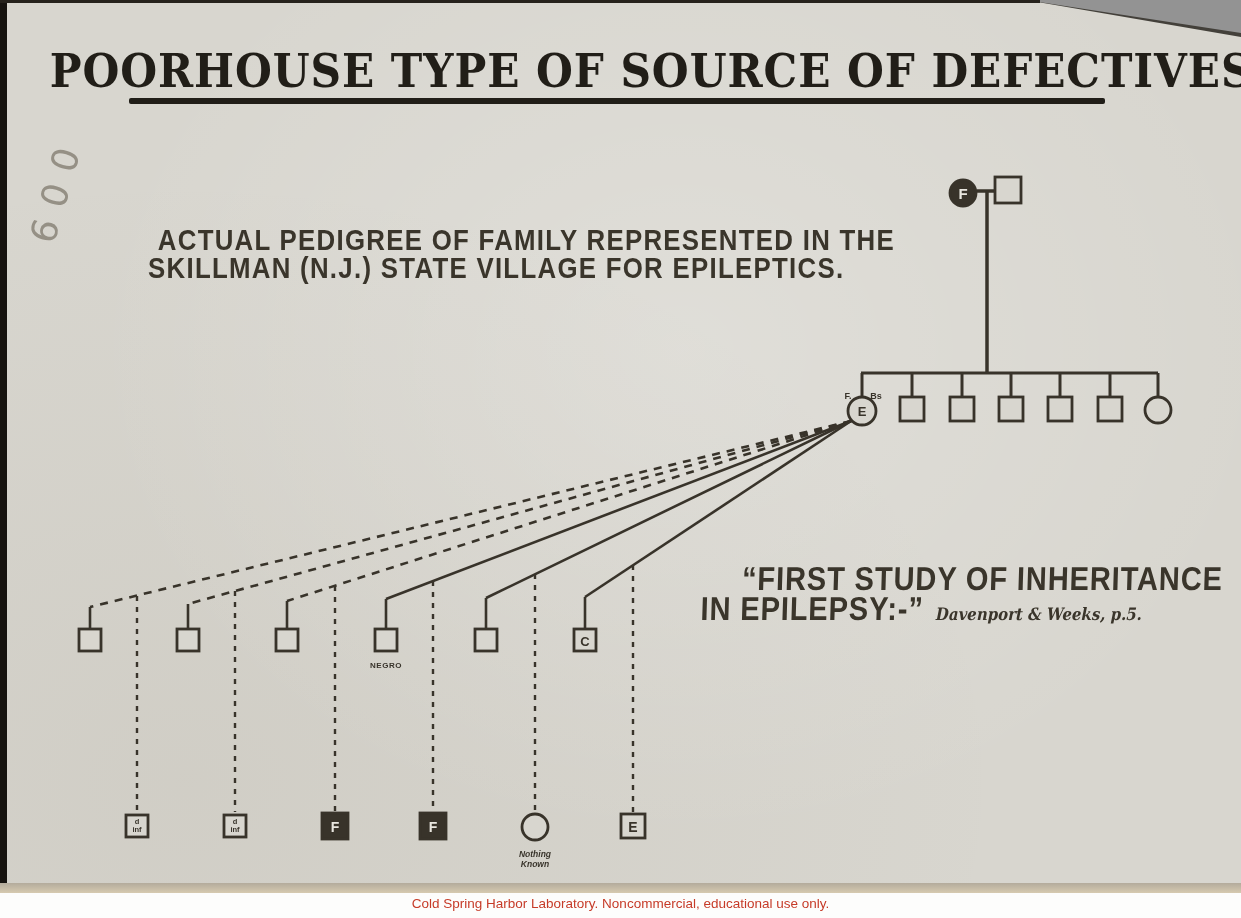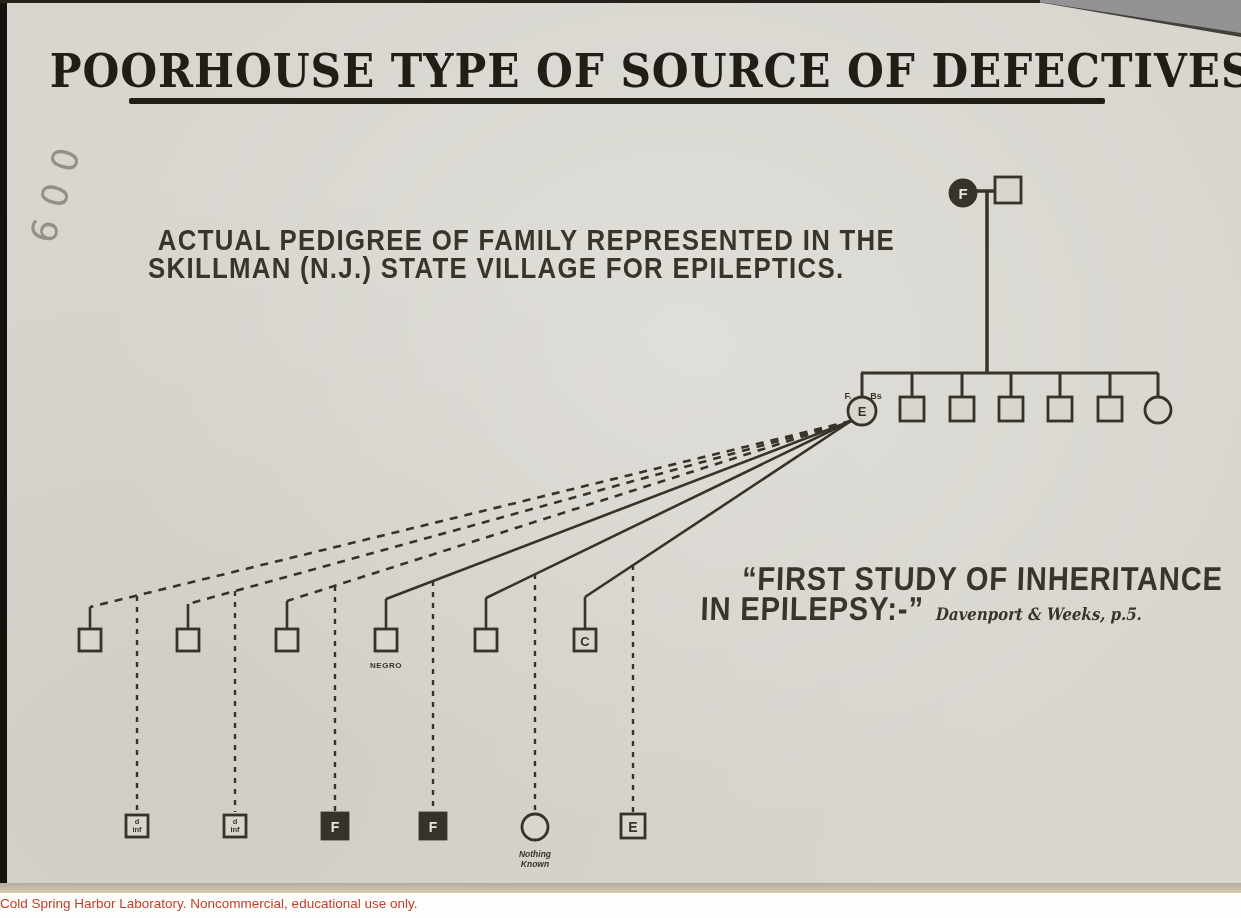--- a/index.html
+++ b/index.html
@@ -44,21 +44,21 @@
   .quote .q1{padding-left:46px;white-space:nowrap;}
   .quote .q2{white-space:nowrap;}
   .quote .attr{
     font-family:"DejaVu Serif", serif;font-style:italic;font-weight:bold;
     font-size:17px;letter-spacing:0;margin-left:14px;
   }
   #pedigree-svg{position:absolute;left:0;top:0;z-index:2;}
   .bottom-band{position:absolute;left:0;top:883px;width:100%;height:10px;
     background:linear-gradient(to bottom,#b3ab9c,#d6cab0);z-index:6;}
   .footer-strip{position:absolute;left:0;top:893px;width:100%;height:25px;background:#fdfdfc;z-index:7;}
-  .footer-text{margin-top:3px;text-align:left;font-size:13.5px;color:#c63b28;
+  .footer-text{margin-top:3px;text-align:center;font-size:13.5px;color:#c63b28;
     font-family:"Liberation Sans", sans-serif;}
 </style>
 </head>
 <body>
 
 <div class="photo">
 
   <div class="handwritten">600</div>
 
   <div class="title">POORHOUSE TYPE OF SOURCE OF DEFECTIVES.</div>

